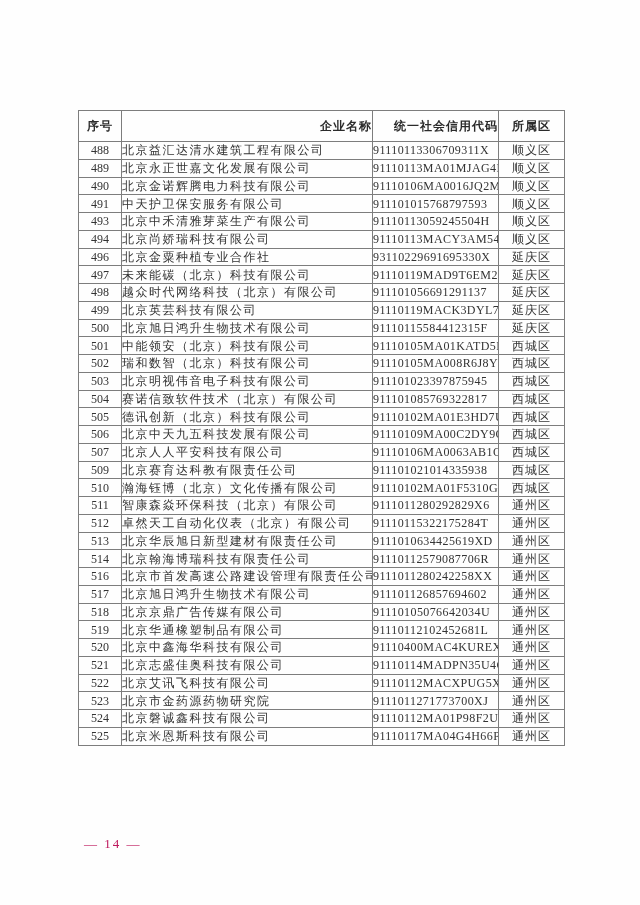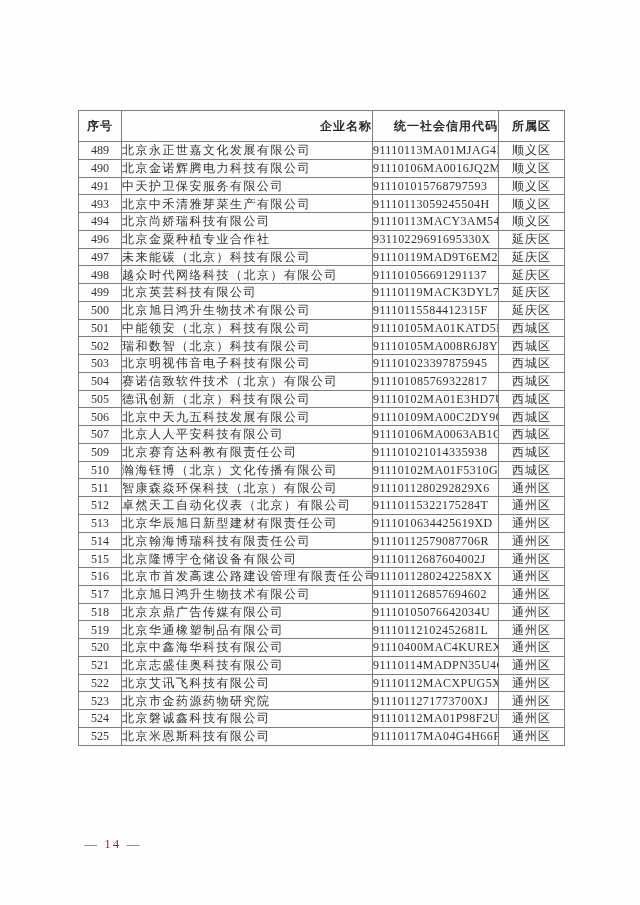--- a/index.html
+++ b/index.html
@@ -101,20 +101,26 @@
     <thead>
       <tr>
         <th class="h-serial">序号</th>
         <th class="h-name">企业名称</th>
         <th class="h-code">统一社会信用代码</th>
         <th class="h-district">所属区</th>
       </tr>
     </thead>
     <tbody>
         <tr>
+          <td class="cell-serial">488</td>
+          <td class="cell-name">北京益汇达清水建筑工程有限公司</td>
+          <td class="cell-code">91110113306709311X</td>
+          <td class="cell-district">顺义区</td>
+        </tr>
+        <tr>
           <td class="cell-serial">489</td>
           <td class="cell-name">北京永正世嘉文化发展有限公司</td>
           <td class="cell-code">91110113MA01MJAG4E</td>
           <td class="cell-district">顺义区</td>
         </tr>
         <tr>
           <td class="cell-serial">490</td>
           <td class="cell-name">北京金诺辉腾电力科技有限公司</td>
           <td class="cell-code">91110106MA0016JQ2M</td>
           <td class="cell-district">顺义区</td>
@@ -239,26 +245,20 @@
           <td class="cell-code">9111010634425619XD</td>
           <td class="cell-district">通州区</td>
         </tr>
         <tr>
           <td class="cell-serial">514</td>
           <td class="cell-name">北京翰海博瑞科技有限责任公司</td>
           <td class="cell-code">91110112579087706R</td>
           <td class="cell-district">通州区</td>
         </tr>
         <tr>
-          <td class="cell-serial">515</td>
-          <td class="cell-name">北京隆博宇仓储设备有限公司</td>
-          <td class="cell-code">91110112687604002J</td>
-          <td class="cell-district">通州区</td>
-        </tr>
-        <tr>
           <td class="cell-serial">516</td>
           <td class="cell-name">北京市首发高速公路建设管理有限责任公司</td>
           <td class="cell-code">9111011280242258XX</td>
           <td class="cell-district">通州区</td>
         </tr>
         <tr>
           <td class="cell-serial">517</td>
           <td class="cell-name">北京旭日鸿升生物技术有限公司</td>
           <td class="cell-code">911101126857694602</td>
           <td class="cell-district">通州区</td>

